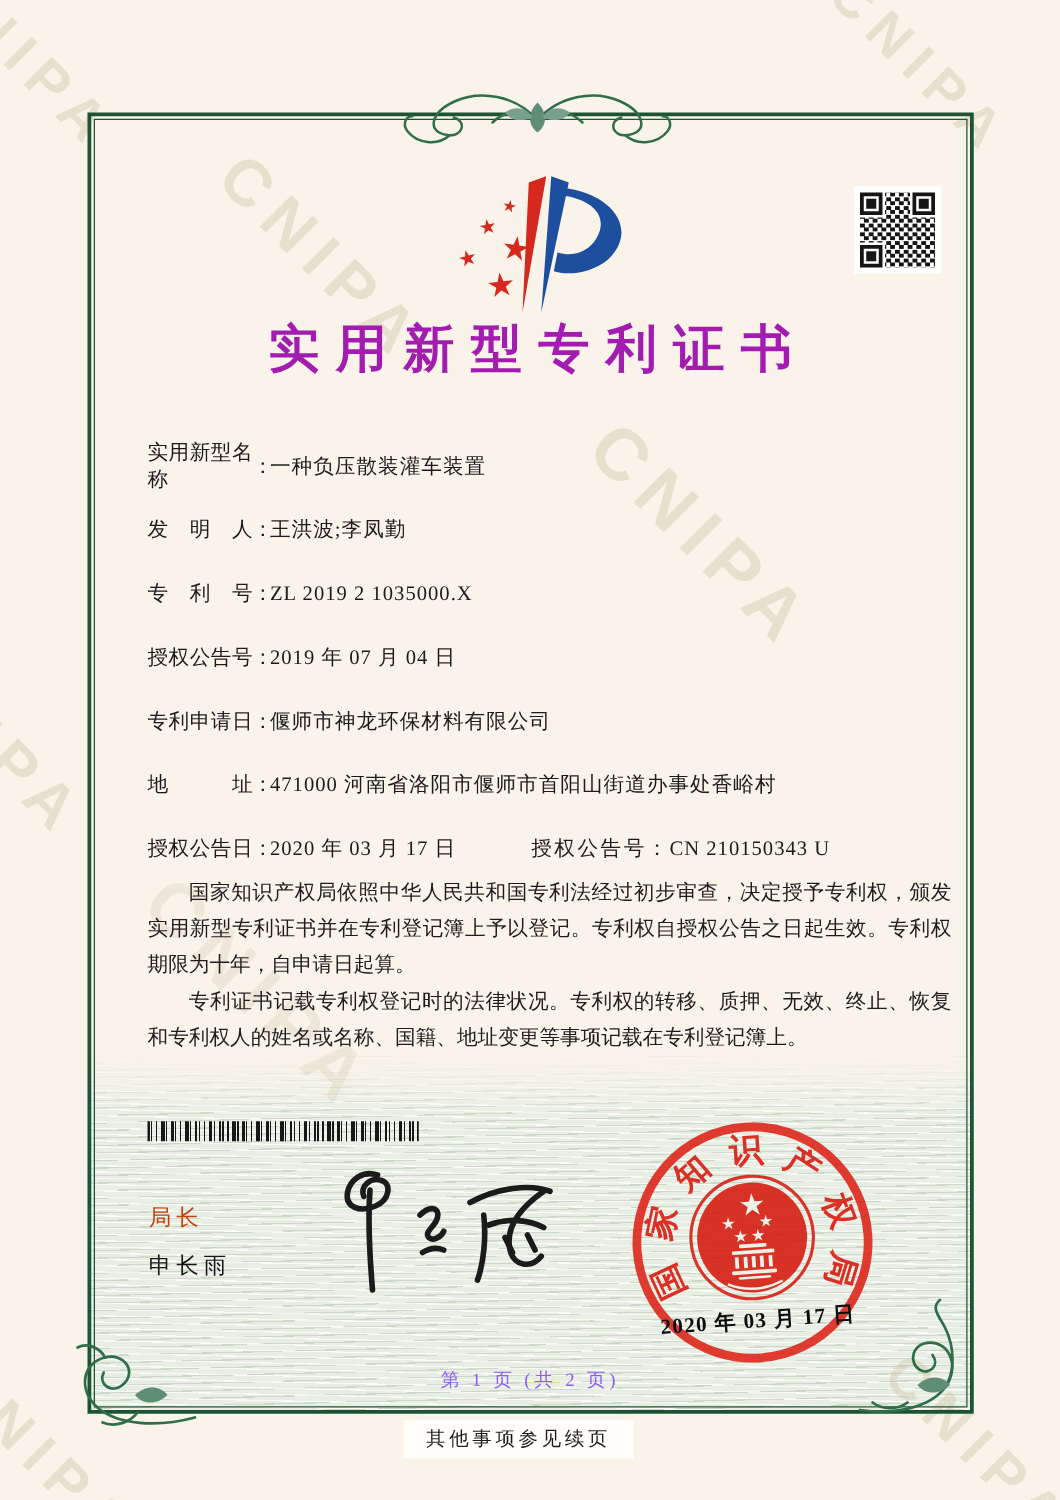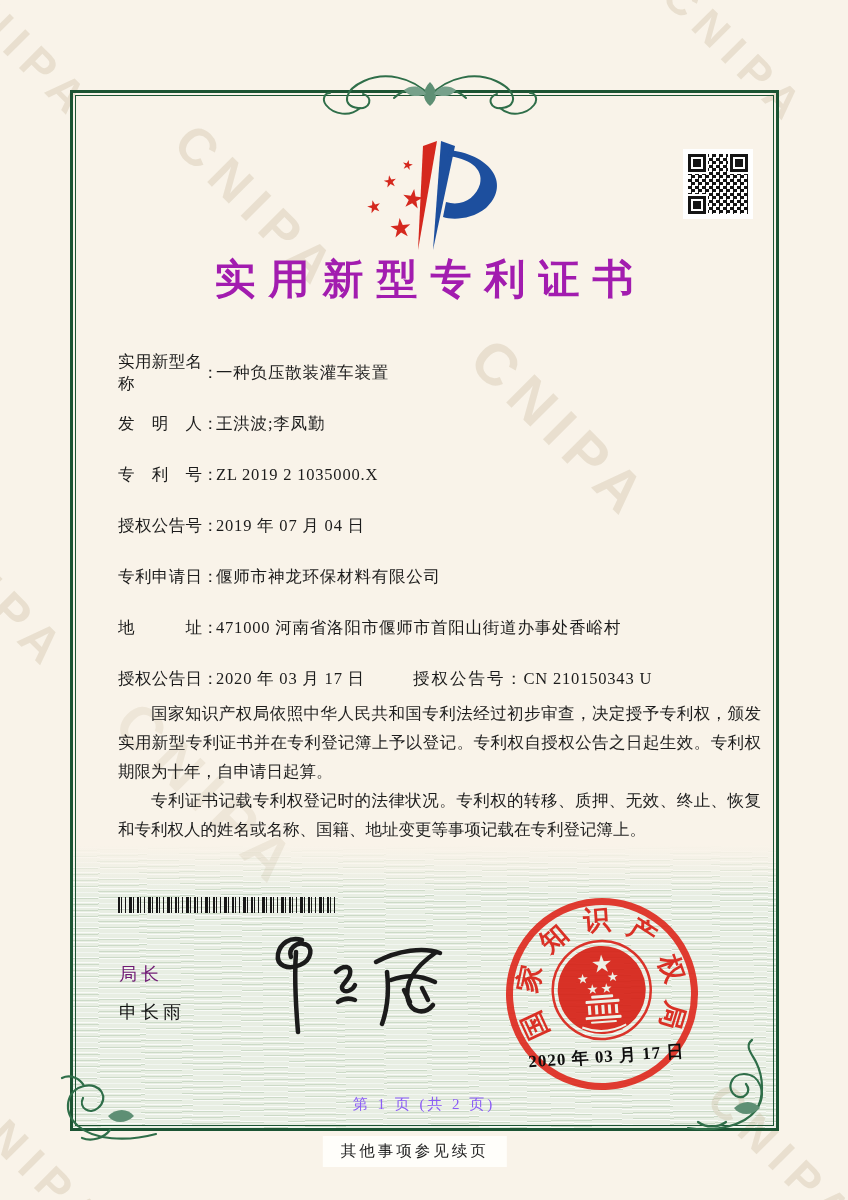--- a/index.html
+++ b/index.html
@@ -63,37 +63,37 @@
   }
   
   .fields{position:absolute;left:118px;top:347px;width:646px;z-index:4;}
   .frow{height:51px;display:flex;align-items:center;font-size:16.5px;color:#1b1b1b;}
   .flabel{
     display:inline-block;width:84px;
     text-align:justify;text-align-last:justify;
   }
   .fcolon{display:inline-block;width:14px;}
   .fvalue{letter-spacing:.8px;}
-  .grant2{margin-left:48px;}
+  .grant2{margin-left:60px;}
   .grant2 .flabel{width:auto;text-align-last:auto;letter-spacing:2px;}
   
   .paras{position:absolute;left:118px;top:699px;width:643px;z-index:4;}
   .paras p{margin:0;font-size:16.5px;line-height:29px;text-align:justify;text-indent:2em;color:#1d1d1d;}
   
   .barcode{
     position:absolute;left:118px;top:897px;width:217px;height:16px;z-index:4;
     background:repeating-linear-gradient(90deg,
       #171717 0 2px,transparent 2px 3px,
       #171717 3px 4px,transparent 4px 7px,
       #171717 7px 8px,transparent 8px 11px,
       #171717 11px 14px,transparent 14px 15px,
       #171717 15px 16px,transparent 16px 19px);
   }
   
-  .signer-title{position:absolute;left:119px;top:962px;z-index:4;font-size:18px;letter-spacing:4px;color:#701a75;text-align:center;}
+  .signer-title{position:absolute;left:119px;top:962px;z-index:4;font-size:18px;letter-spacing:4px;color:#c2410c;text-align:center;}
   .signer-name{position:absolute;left:119px;top:1000px;z-index:4;font-size:18px;letter-spacing:4px;color:#141414;}
   .signature{position:absolute;left:238px;top:922px;z-index:5;}
   
   .seal{position:absolute;left:506px;top:898px;width:192px;height:192px;z-index:6;transform:rotate(-4deg);}
   .seal-ring{position:absolute;inset:0;border:7px solid rgba(221,33,22,.88);border-radius:50%;box-sizing:border-box;}
   .seal-char{
     position:absolute;left:50%;top:50%;width:32px;height:32px;margin:-16px 0 0 -16px;
     display:flex;align-items:center;justify-content:center;
     font-size:27px;font-weight:700;color:rgba(216,31,21,.92);
   }

